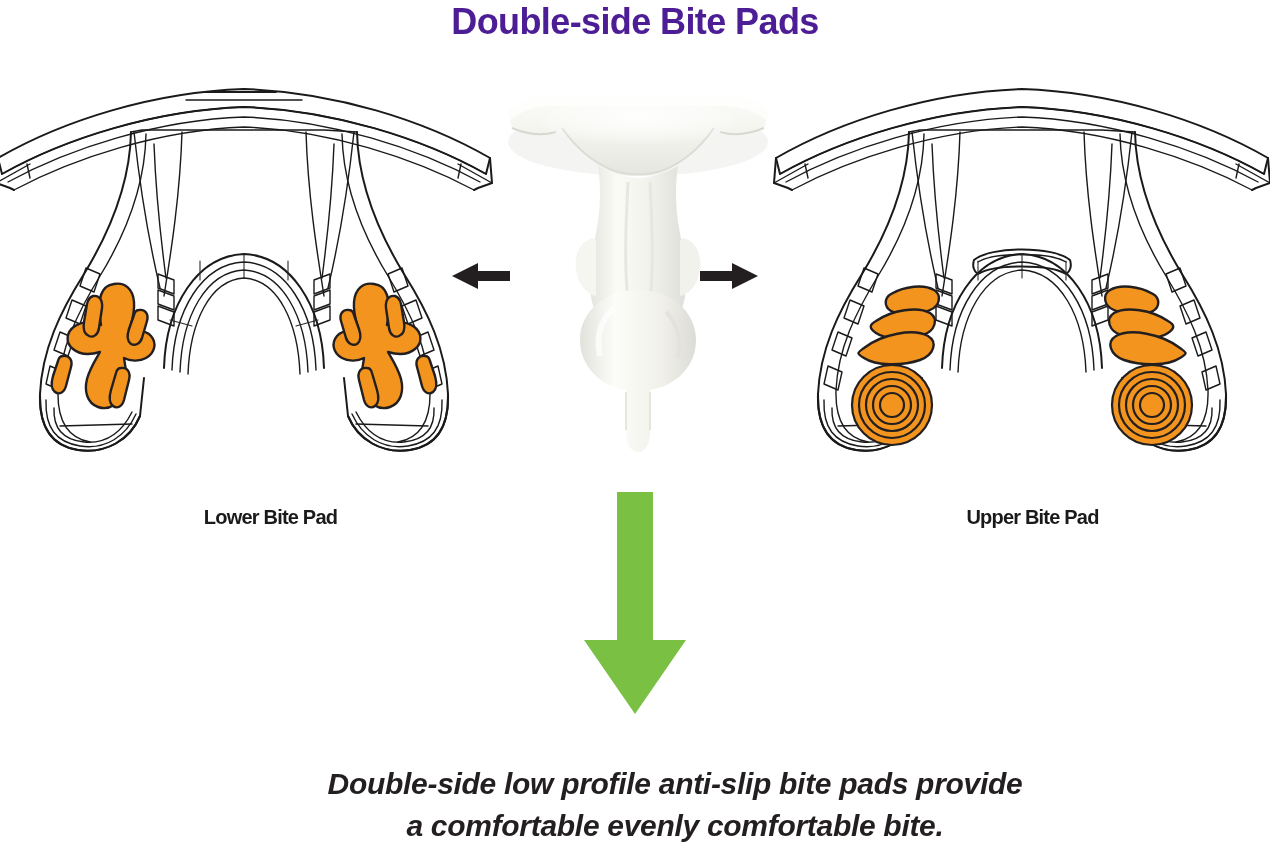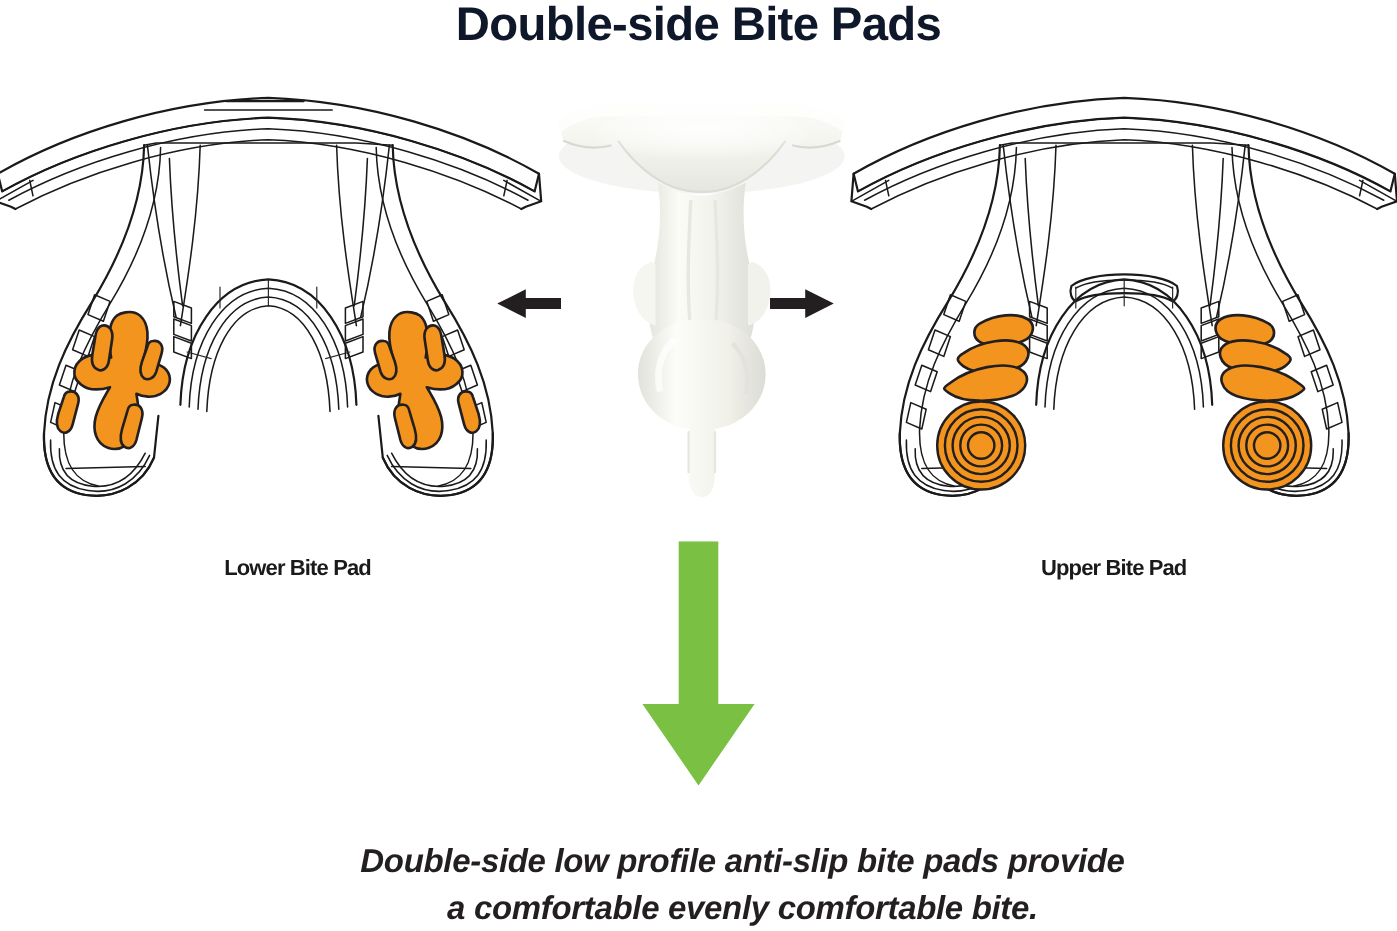--- a/index.html
+++ b/index.html
@@ -20,40 +20,40 @@
     overflow: hidden;
   }
 
   
   .title {
     position: absolute;
     top: 2px;
     left: 0;
     width: 1270px;
     text-align: center;
-    font-size: 43px;
+    font-size: 36px;
     font-weight: bold;
     letter-spacing: -0.6px;
-    color: #0f172a;
+    color: #4c1d95;
     line-height: 40px;
   }
 
   
   .pad-label {
     position: absolute;
     top: 498px;
     font-size: 20px;
     font-weight: bold;
     color: #1a1a1a;
     letter-spacing: -0.8px;
     line-height: 38px;
     text-align: center;
   }
   .pad-label.lower { left: 48px;  width: 445px; }
-  .pad-label.upper { left: 790px; width: 445px; }
+  .pad-label.upper { left: 810px; width: 445px; }
 
   
   .caption {
     position: absolute;
     top: 763px;
     left: 0;
     width: 1270px;
     text-align: center;
     font-size: 30px;
     font-weight: bold;

